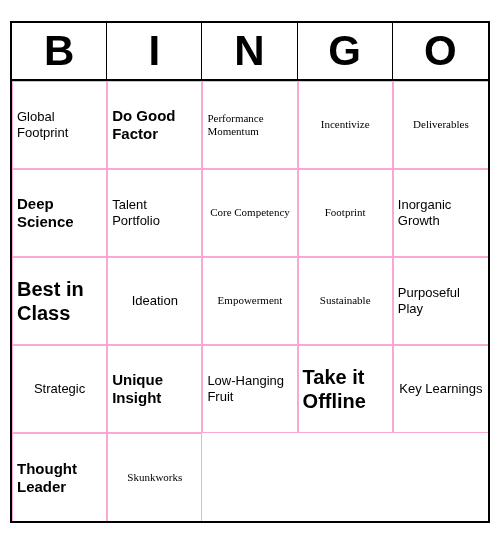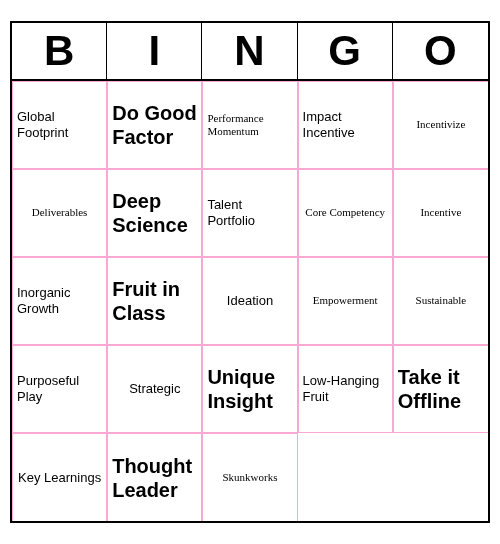--- a/index.html
+++ b/index.html
@@ -70,21 +70,21 @@
     .cell-text {
       font-size: 13px;
     }
 
     .cell-text.large {
       font-size: 20px;
       font-weight: bold;
     }
 
     .cell-text.medium {
-      font-size: 20px;
+      font-size: 15px;
       font-weight: bold;
     }
 
     .cell-text.small {
       font-size: 11px;
       font-family: Liberation Serif, serif;
     }
   </style>
 </head>
 <body>
@@ -101,45 +101,42 @@
   <div class="bingo-cell">
         <span class="cell-text">Global Footprint</span>
       </div>
       <div class="bingo-cell">
         <span class="cell-text medium">Do Good Factor</span>
       </div>
       <div class="bingo-cell">
         <span class="cell-text small">Performance Momentum</span>
       </div>
       <div class="bingo-cell">
-        <span class="cell-text">Impact Incentive</span>
-      </div>
-      <div class="bingo-cell">
         <span class="cell-text small">Incentivize</span>
       </div>
       <div class="bingo-cell">
         <span class="cell-text small">Deliverables</span>
       </div>
       <div class="bingo-cell">
         <span class="cell-text medium">Deep Science</span>
       </div>
       <div class="bingo-cell">
         <span class="cell-text">Talent Portfolio</span>
       </div>
       <div class="bingo-cell">
         <span class="cell-text small">Core Competency</span>
       </div>
       <div class="bingo-cell">
-        <span class="cell-text small">Incentive</span>
+        <span class="cell-text small">Footprint</span>
       </div>
       <div class="bingo-cell">
         <span class="cell-text">Inorganic Growth</span>
       </div>
       <div class="bingo-cell">
-        <span class="cell-text large">Fruit in Class</span>
+        <span class="cell-text large">Best in Class</span>
       </div>
       <div class="bingo-cell">
         <span class="cell-text">Ideation</span>
       </div>
       <div class="bingo-cell">
         <span class="cell-text small">Empowerment</span>
       </div>
       <div class="bingo-cell">
         <span class="cell-text small">Sustainable</span>
       </div>

